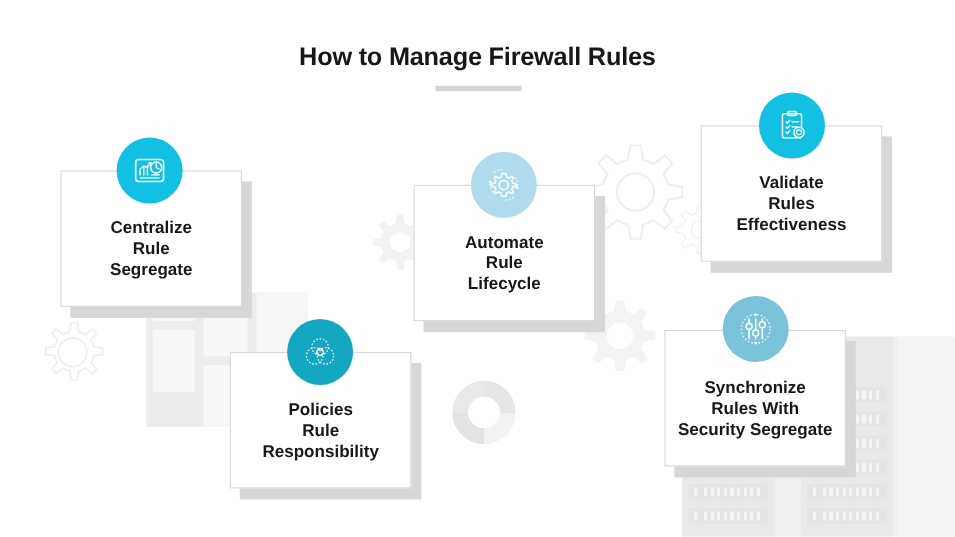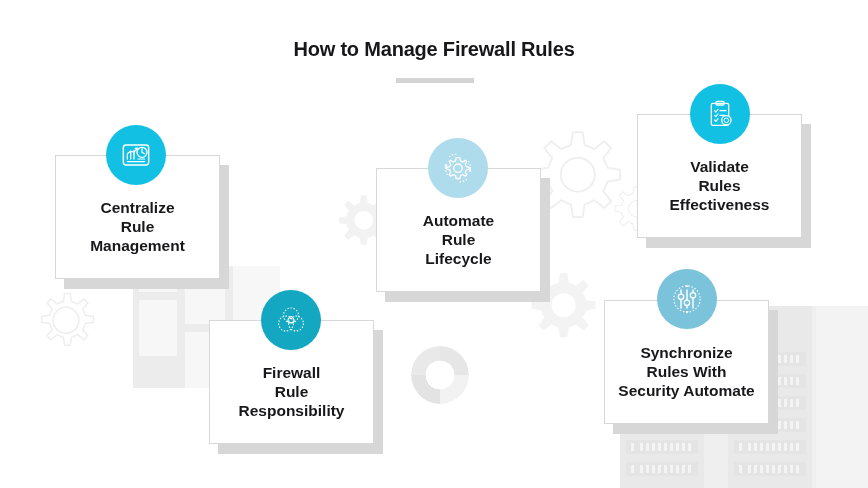--- a/index.html
+++ b/index.html
@@ -16,21 +16,21 @@
     font-family: "Liberation Sans", sans-serif;
   }
 
   
   .title {
     position: absolute;
     left: 0;
     top: 38px;
     width: 868px;
     text-align: center;
-    font-size: 20px;
+    font-size: 23px;
     font-weight: bold;
     color: #17171a;
     letter-spacing: -0.2px;
   }
   .title-rule {
     position: absolute;
     left: 396px;
     top: 78px;
     width: 78px;
     height: 5px;
@@ -241,38 +241,38 @@
       </div>
   </div>
 
   <div class="title">How to Manage Firewall Rules</div>
   <div class="title-rule"></div>
 
   <div class="card-shadow" style="left:64px; top:165px; width:165px; height:124px;"></div>
   <div class="card" style="left:55px; top:155px; width:165px; height:124px;">
     <div class="card-label" style="top:42px;">Centralize
 Rule
-Management</div>
+Segregate</div>
   </div>
   <div class="icon-circle" style="left:106px; top:125px; width:60px; height:60px; background:#12C0E3;">
     <svg width="32" height="32" viewBox="0 0 48 48">
       <rect x="5" y="9" width="38" height="30" rx="4" fill="none" stroke="#ffffff" stroke-width="2.2"></rect>
       <path d="M11 30 L11 24 M16 30 L16 20 M21 30 L21 17" stroke="#ffffff" stroke-width="2" stroke-linecap="round"></path>
       <path d="M11 22 L16 18 L21 20 L25.5 14" stroke="#ffffff" stroke-width="1.8" fill="none" stroke-linecap="round" stroke-linejoin="round"></path>
       <path d="M22.5 14 L26 13.5 L25.5 17" stroke="#ffffff" stroke-width="1.6" fill="none" stroke-linecap="round" stroke-linejoin="round"></path>
       <circle cx="33" cy="20" r="7.5" fill="none" stroke="#ffffff" stroke-width="2"></circle>
       <path d="M33 14.5 L33 20 L37 22" stroke="#ffffff" stroke-width="1.8" fill="none" stroke-linecap="round"></path>
       <path d="M11 34 L37 34" stroke="#ffffff" stroke-width="1.8" stroke-linecap="round"></path>
       <path d="M27 30 L37 30" stroke="#ffffff" stroke-width="1.8" stroke-linecap="round"></path>
     </svg>
   </div>
 
   <div class="card-shadow" style="left:218px; top:330px; width:165px; height:124px;"></div>
   <div class="card" style="left:209px; top:320px; width:165px; height:124px;">
-    <div class="card-label" style="top:42px;">Firewall
+    <div class="card-label" style="top:42px;">Policies
 Rule
 Responsibility</div>
   </div>
   <div class="icon-circle" style="left:261px; top:290px; width:60px; height:60px; background:#13A7C2;">
     <svg width="34" height="34" viewBox="0 0 48 48">
       <circle cx="24" cy="17.5" r="10.5" fill="none" stroke="#ffffff" stroke-width="1.6" stroke-dasharray="2 2.4"></circle>
       <circle cx="17" cy="29" r="10.5" fill="none" stroke="#ffffff" stroke-width="1.6" stroke-dasharray="2 2.4"></circle>
       <circle cx="31" cy="29" r="10.5" fill="none" stroke="#ffffff" stroke-width="1.6" stroke-dasharray="2 2.4"></circle>
       <path d="M24 19 A8 8 0 0 1 28.5 26.5 A8 8 0 0 1 19.5 26.5 A8 8 0 0 1 24 19 Z" fill="none" stroke="#ffffff" stroke-width="1.6"></path>
     </svg>
@@ -313,21 +313,21 @@
       <path d="M24 19 L33 19 M24 26 L31 26" stroke="#ffffff" stroke-width="1.8" stroke-linecap="round"></path>
       <circle cx="33.5" cy="33.5" r="7" fill="#12C0E3" stroke="#ffffff" stroke-width="2"></circle>
       <circle cx="33.5" cy="33.5" r="3.4" fill="none" stroke="#ffffff" stroke-width="1.4"></circle>
     </svg>
   </div>
 
   <div class="card-shadow" style="left:613px; top:310px; width:165px; height:124px;"></div>
   <div class="card" style="left:604px; top:300px; width:165px; height:124px;">
     <div class="card-label" style="top:42px;">Synchronize
 Rules With
-Security Automate</div>
+Security Segregate</div>
   </div>
   <div class="icon-circle" style="left:657px; top:269px; width:60px; height:60px; background:#7BC2DB;">
     <svg width="36" height="36" viewBox="0 0 48 48">
       <circle cx="24" cy="24" r="17.5" fill="none" stroke="#ffffff" stroke-width="1.5" stroke-dasharray="2 2.4"></circle>
       <path d="M16 12 L16 36 M24 12 L24 36 M32 12 L32 36" stroke="#ffffff" stroke-width="1.9" stroke-linecap="round"></path>
       <circle cx="16" cy="21" r="3.6" fill="#7BC2DB" stroke="#ffffff" stroke-width="1.7"></circle>
       <circle cx="24" cy="29" r="3.6" fill="#7BC2DB" stroke="#ffffff" stroke-width="1.7"></circle>
       <circle cx="32" cy="19" r="3.6" fill="#7BC2DB" stroke="#ffffff" stroke-width="1.7"></circle>
       <path d="M24 4.5 L26 8 L22 8 Z" fill="#ffffff"></path>
       <path d="M24 43.5 L22 40 L26 40 Z" fill="#ffffff"></path>

